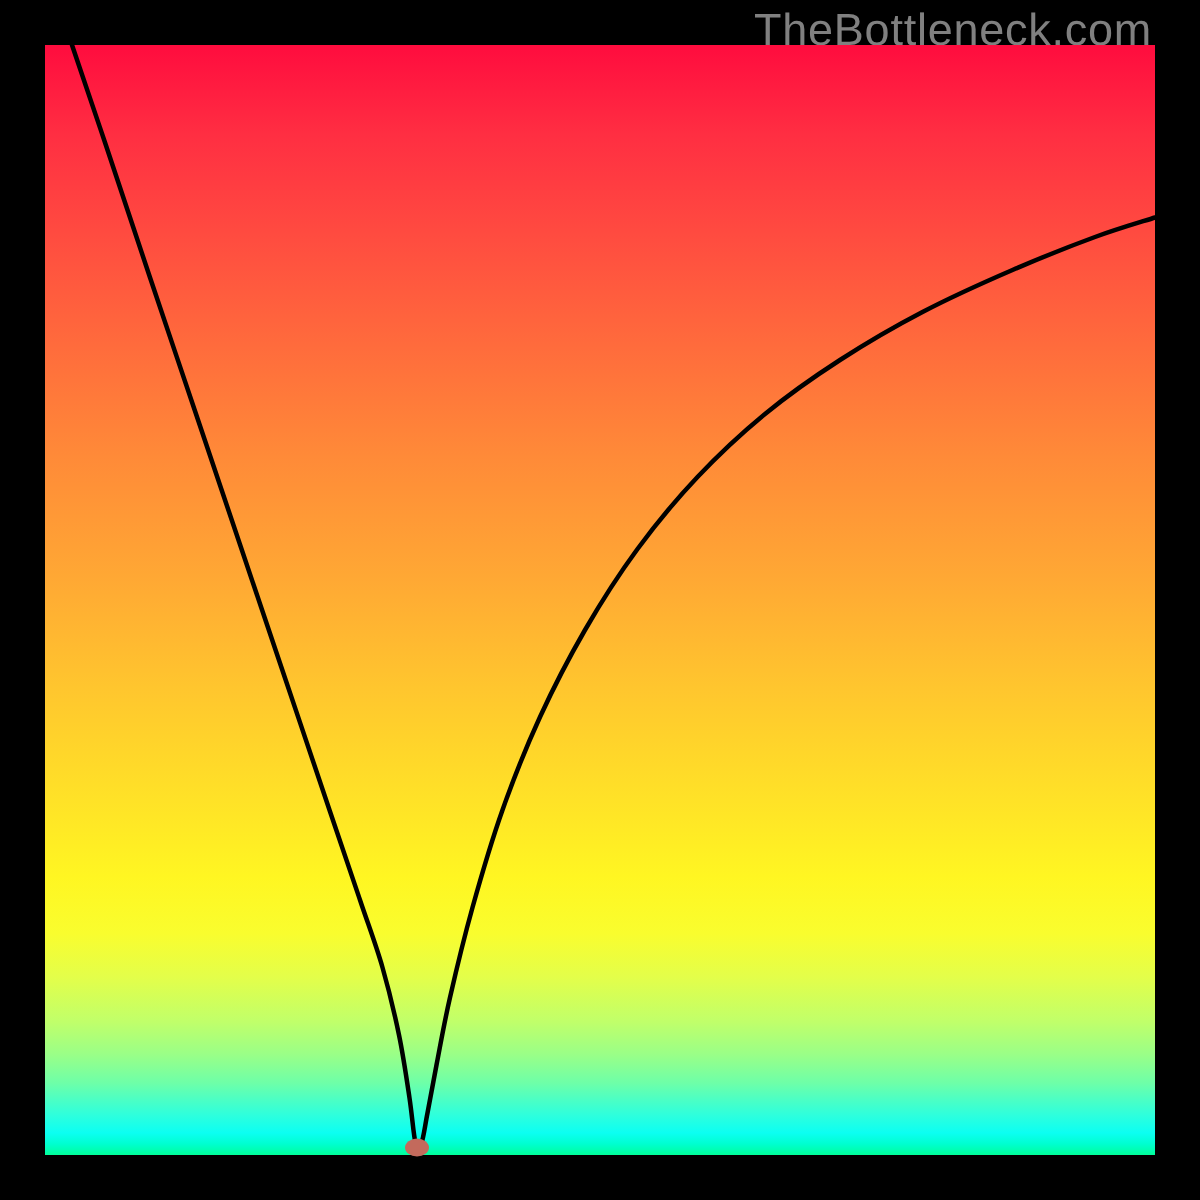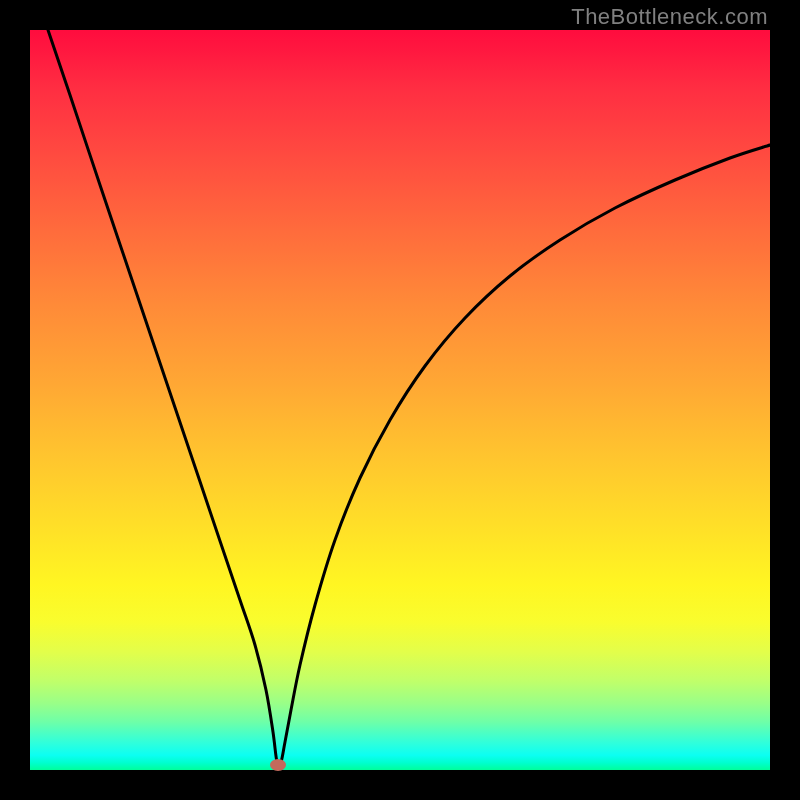--- a/index.html
+++ b/index.html
@@ -44,21 +44,21 @@
       #0cfff2 98%,
       #00ffd0 99%,
       #00ff9a 100%
     );
   }
   .watermark {
     position: absolute;
     top: 4px;
     right: 32px;
     color: #808080;
-    font-size: 22px;
+    font-size: 30px;
     font-weight: 400;
     letter-spacing: 0.5px;
   }
   svg.overlay {
     position: absolute;
     left: 30px;
     top: 30px;
     width: 740px;
     height: 740px;
     overflow: visible;

